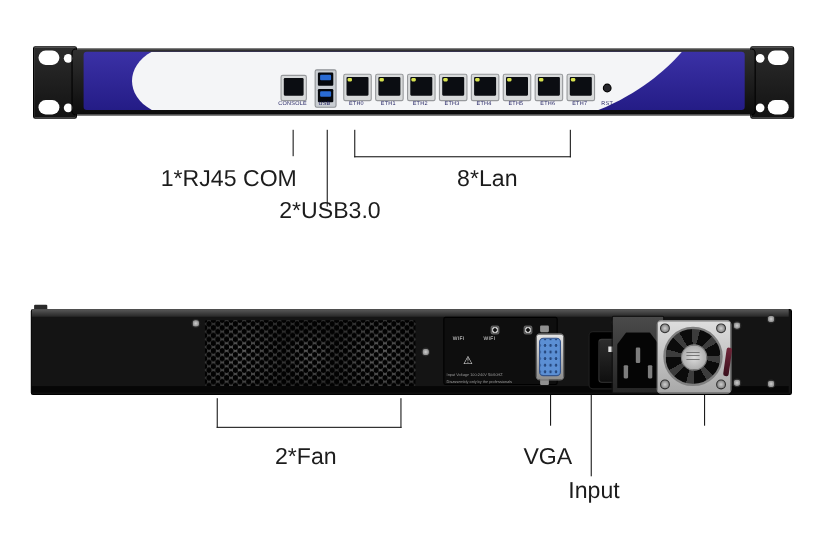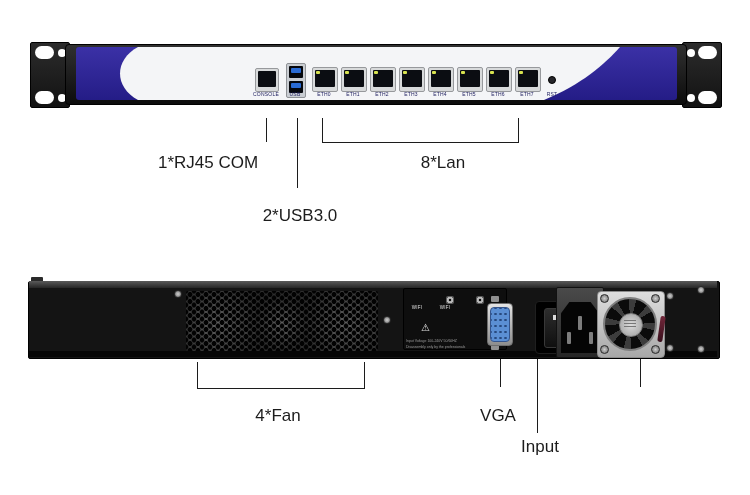--- a/index.html
+++ b/index.html
@@ -24,21 +24,21 @@
   .usb-tongue{position:absolute;left:2px;right:2px;top:2px;height:5px;background:#2a6bd4;border-radius:1px;}
   .rst-dot{position:absolute;left:548px;top:76px;width:6px;height:6px;border-radius:50%;
        background:#26262b;border:1px solid #000;}
   .port-label{position:absolute;top:91px;width:40px;text-align:center;font-size:5px;
        color:#1d1d5e;letter-spacing:0.2px;}
 
   
   .vline{position:absolute;width:1px;background:#1c1c1c;}
   .bracket{position:absolute;border-left:1px solid #1c1c1c;border-right:1px solid #1c1c1c;
        border-bottom:1px solid #1c1c1c;}
-  .ann{position:absolute;transform:translate(-50%,-50%);font-size:17px;color:#1c1c1c;white-space:nowrap;}
+  .ann{position:absolute;transform:translate(-50%,-50%);font-size:21px;color:#1c1c1c;white-space:nowrap;}
 
   
   .rear-body{position:absolute;left:28px;top:281px;width:690px;height:76px;background:#141414;
        border:1px solid #000;border-radius:2px;}
   .rear-bevel{position:absolute;left:29px;top:281px;width:688px;height:7px;
        background:linear-gradient(#5a5a5a,#262626);}
   .rear-lip{position:absolute;left:29px;top:351px;width:688px;height:6px;background:#060606;}
   .rear-tab{position:absolute;left:31px;top:277px;width:12px;height:6px;background:#2a2a2a;border-radius:1px;}
   .vent{position:absolute;left:186px;top:291px;width:192px;height:60px;border-radius:2px;
        background:
@@ -176,21 +176,21 @@
     <div class="port-label" style="left:478px;">ETH6</div>
     <div class="port-label" style="left:507px;">ETH7</div>
     <div class="port-label" style="left:532px;">RST</div>
   </div>
 
   <div class="vline" style="left:266px;top:118px;height:24px;"></div>
   <div class="vline" style="left:297px;top:118px;height:70px;"></div>
   <div class="bracket" style="left:322px;top:118px;width:195px;height:24px;"></div>
   <div class="ann" style="left:208px;top:163px;">1*RJ45 COM</div>
   <div class="ann" style="left:443px;top:163px;">8*Lan</div>
-  <div class="ann" style="left:300px;top:216px;">2*USB3.0</div>
+  <div class="ann" style="left:300px;top:192px;">2*USB3.0</div>
 
   <div>
     <div class="rear-tab"></div>
     <div class="rear-body"></div>
     <div class="rear-bevel"></div>
     <div class="rear-lip"></div>
 
     <div class="vent"></div>
 
     <div class="screw" style="left:174px;top:290px;"></div>
@@ -234,17 +234,17 @@
     <div class="screw big" style="left:651px;top:294px;"></div>
     <div class="screw big" style="left:600px;top:345px;"></div>
     <div class="screw big" style="left:651px;top:345px;"></div>
     <div class="wire"></div>
   </div>
 
   <div class="bracket" style="left:197px;top:362px;width:166px;height:26px;"></div>
   <div class="vline" style="left:500px;top:359px;height:28px;"></div>
   <div class="vline" style="left:537px;top:359px;height:74px;"></div>
   <div class="vline" style="left:640px;top:359px;height:28px;"></div>
-  <div class="ann" style="left:278px;top:416px;">4*Fan</div>
+  <div class="ann" style="left:278px;top:416px;">2*Fan</div>
   <div class="ann" style="left:498px;top:416px;">VGA</div>
   <div class="ann" style="left:540px;top:447px;">Input</div>
 
 </div>
 
 </body></html>

